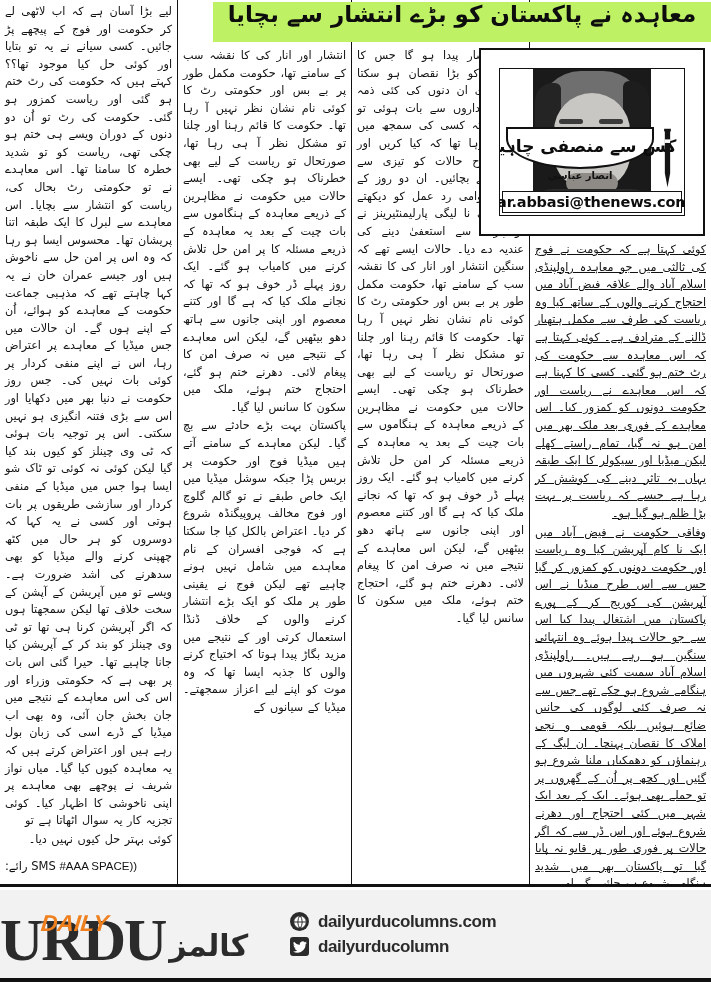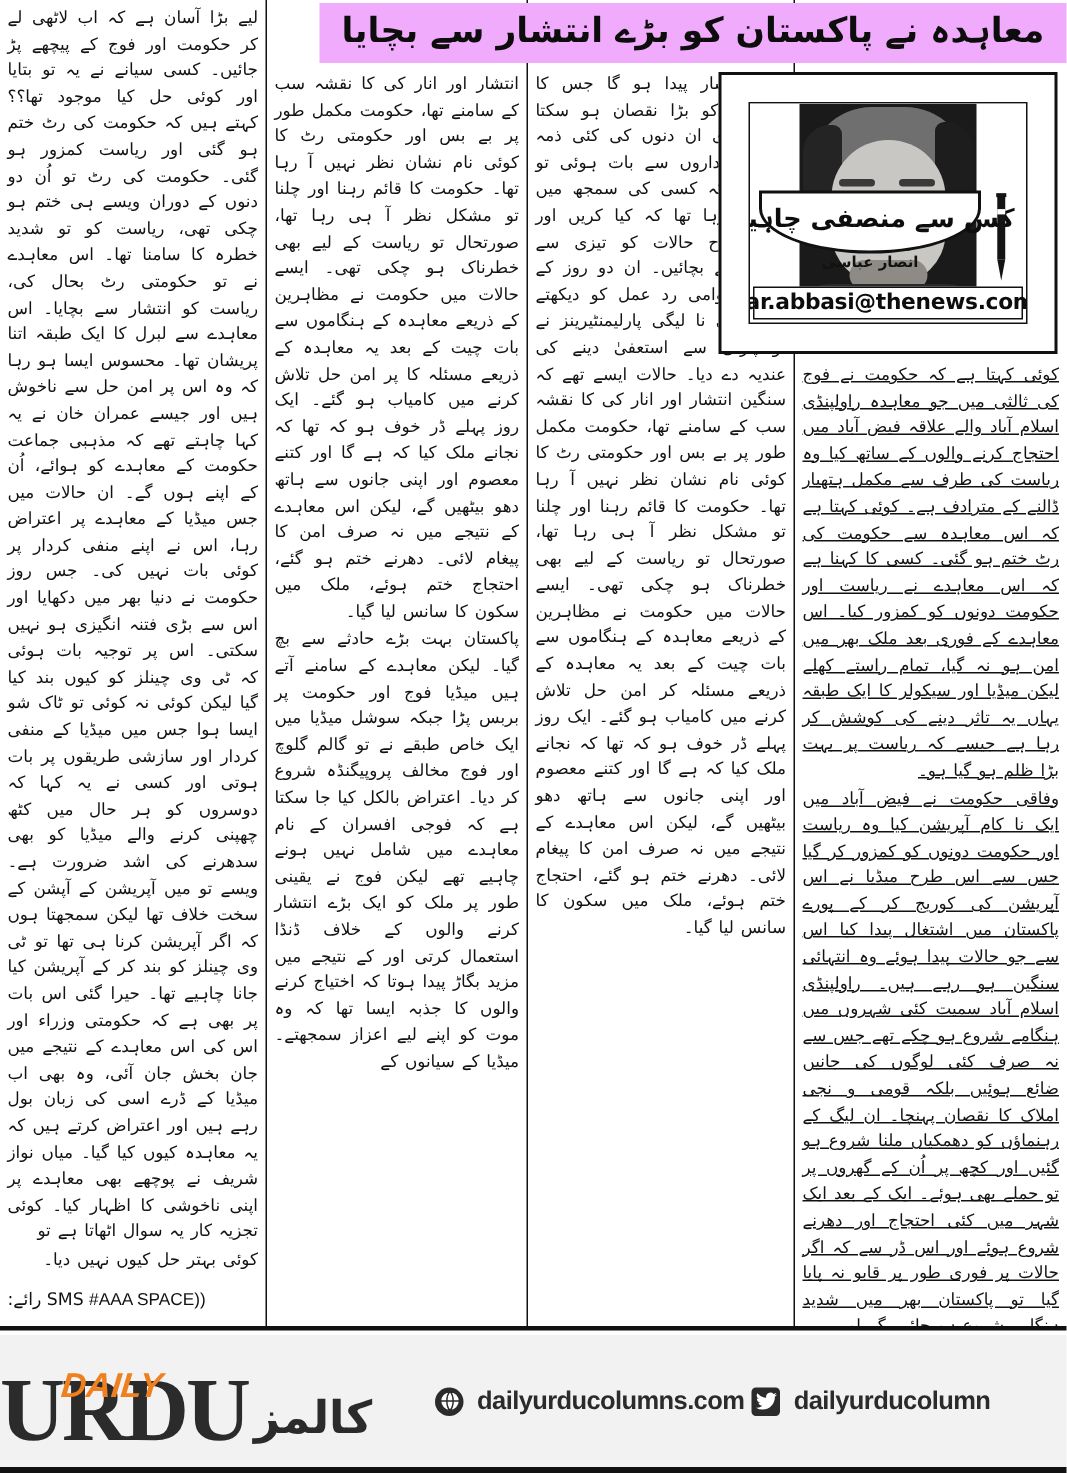--- a/index.html
+++ b/index.html
@@ -64,23 +64,23 @@
     transform: scaleX(1.0);
   }
 
   
   .headline-strip {
     position: absolute;
     right: 0;
     top: 2px;
     width: 498px;
     height: 40px;
-    background: #f0abfc;
-    display: flex;
-    align-items: center;
+    background: #bef264;
+    display: flex;
+    align-items: flex-start;
     justify-content: center;
     z-index: 6;
   }
 
   
   .author-card {
     position: absolute;
     right: 6px;
     top: 48px;
     width: 226px;
@@ -384,20 +384,21 @@
     font-size: 30px;
     font-weight: 700;
     color: #2b2b2b;
     margin-left: 4px;
     line-height: 1;
     padding-bottom: 4px;
   }
 
   .social {
     display: flex;
+    flex-direction: column;
     gap: 5px;
     direction: ltr;
   }
   .social-row {
     display: flex;
     align-items: center;
     gap: 9px;
   }
   .social-ico {
     width: 19px;

